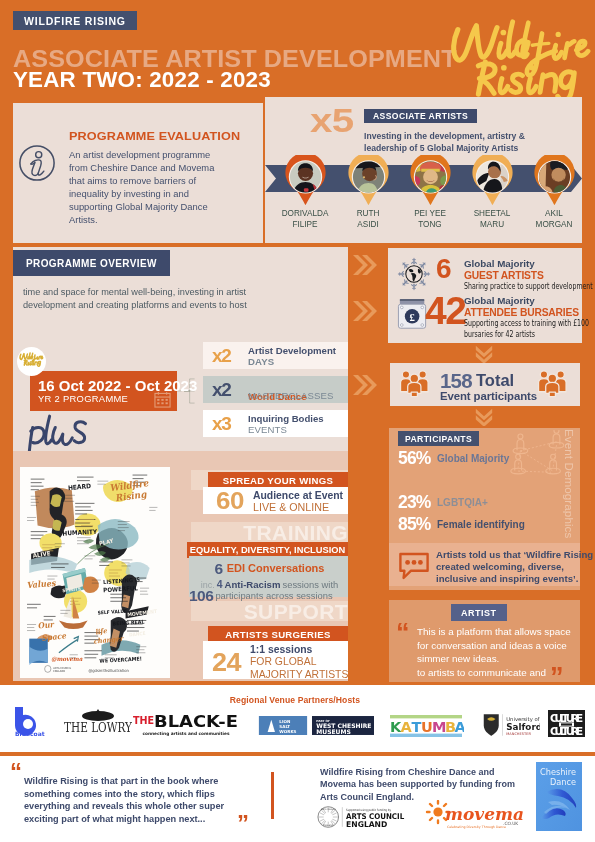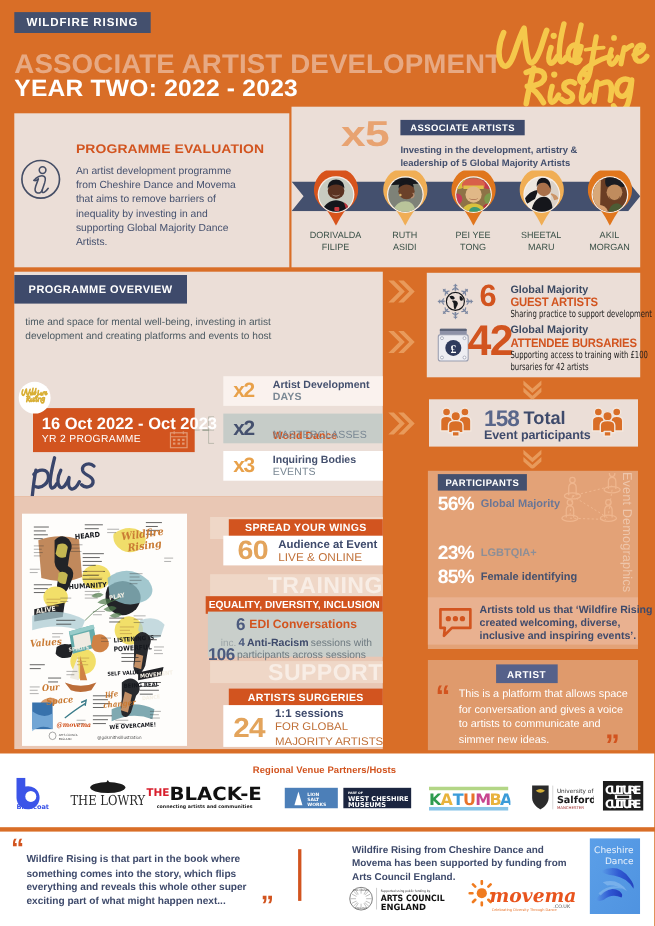--- a/index.html
+++ b/index.html
@@ -769,23 +769,23 @@
     <div>created welcoming, diverse,</div>
     <div>inclusive and inspiring events’.</div>
   </div>
 
 <div id="quote-panel" class="abs"></div>
 <div id="quote-tag" class="abs">ARTIST</div>
 <div id="quote-open" class="abs">“</div>
 <div id="quote-close" class="abs">”</div>
 <div id="quote-text" class="abs">
     <div>This is a platform that allows space</div>
-    <div>for conversation and gives a voice</div>
+    <div>for conversation and ideas a voice</div>
+    <div>simmer new ideas.</div>
     <div>to artists to communicate and</div>
-    <div>simmer new ideas.</div>
   </div>
 
 <div id="partners-band" class="abs"></div>
 <div id="partners-title" class="abs">Regional Venue Partners/Hosts</div>
 
 <svg class="abs logo" style="left:14px;top:707px;width:38px;height:30px" viewBox="0 0 38 30">
   <path d="M1 0 H9 V8 A10.5 10.5 0 1 1 1 18.5 Z" fill="#3B54E8"></path>
   <circle cx="14" cy="17" r="5" fill="#fff"></circle>
   <text x="1" y="28.5" font-family="'DejaVu Sans', sans-serif" font-weight="bold" font-size="6" fill="#3B54E8">Bluecoat</text>
 </svg>

